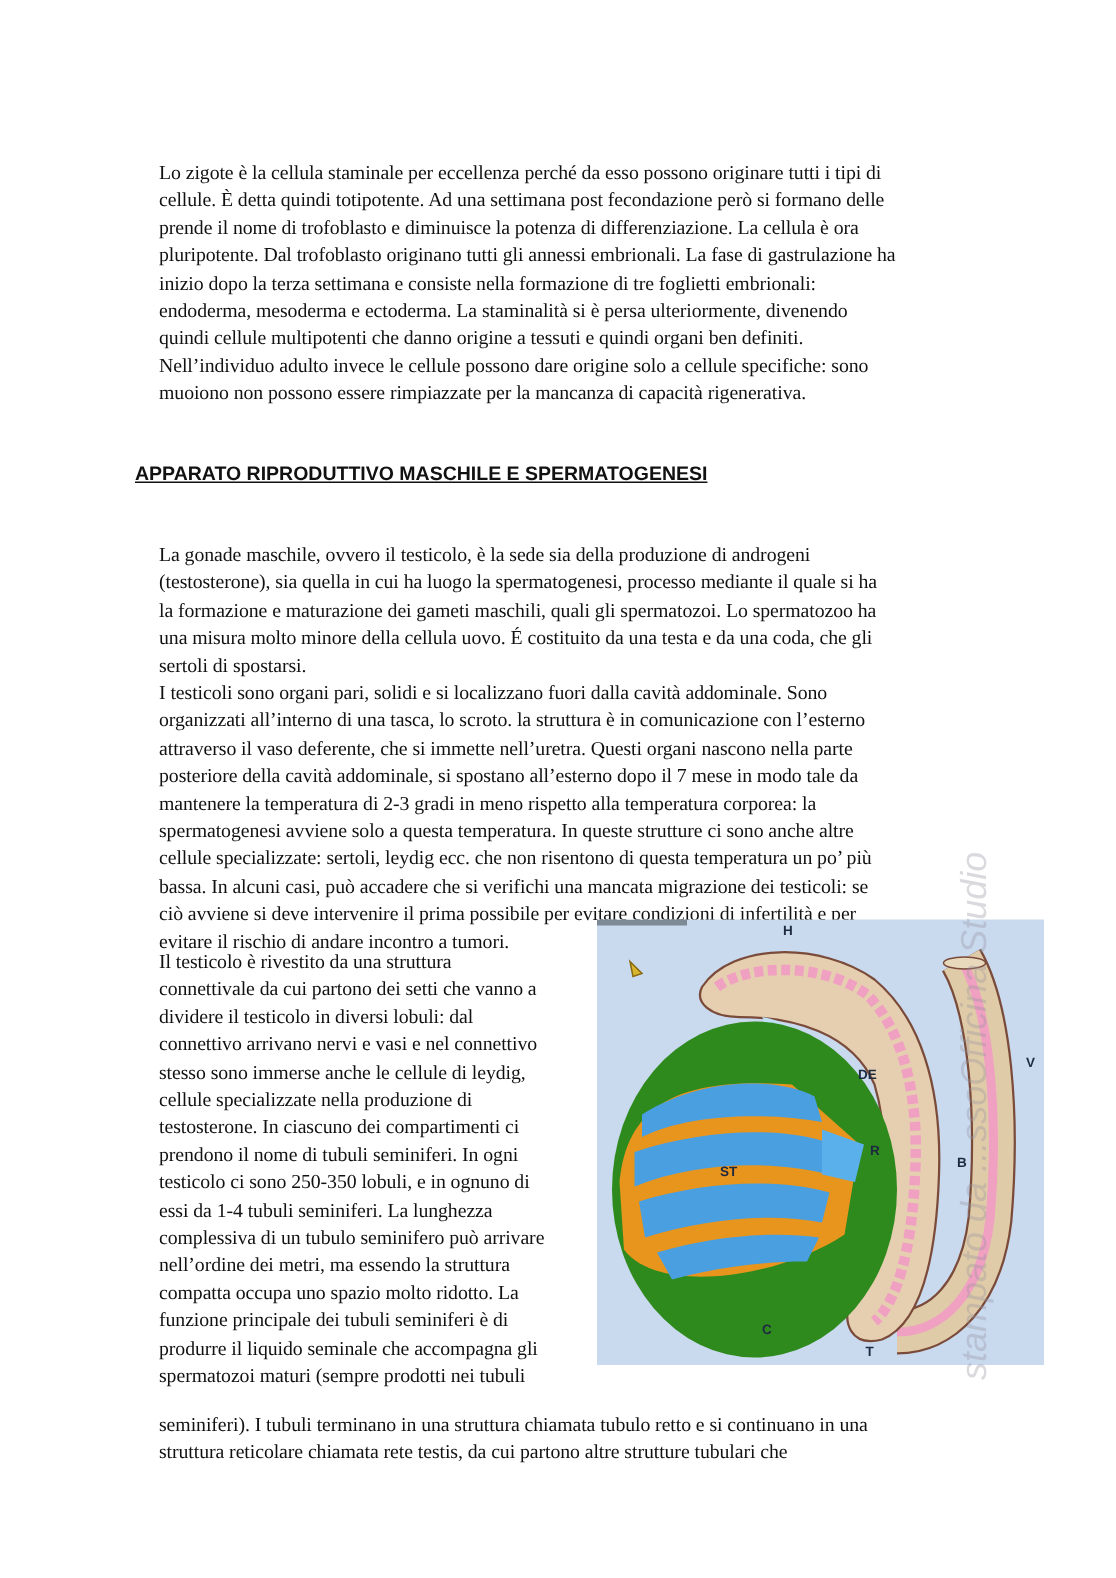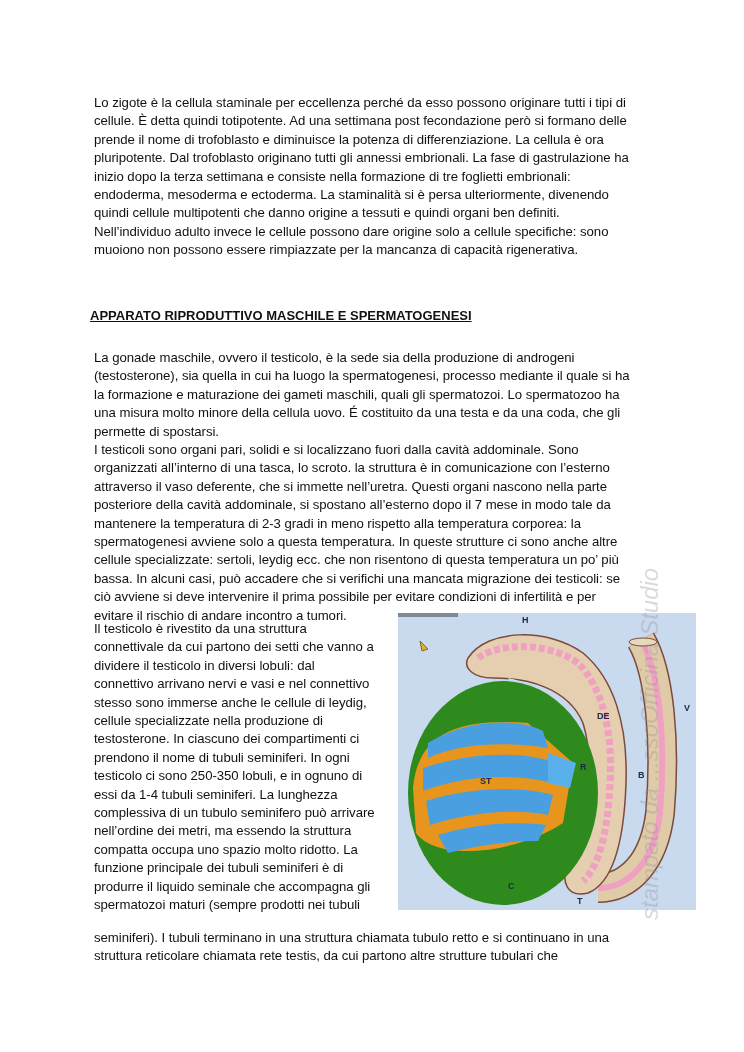--- a/index.html
+++ b/index.html
@@ -1,19 +1,19 @@
 <!DOCTYPE html>
 <html><head>
 <meta charset="utf-8">
 <style>
   html, body { margin: 0; padding: 0; background: #ffffff; }
   body { width: 744px; height: 1052px; position: relative; overflow: hidden;
          font-family: "Liberation Sans", sans-serif; color: #111; }
   .page { position: absolute; left: 0; top: 0; width: 744px; height: 1052px; background: #fff; }
-  .para { position: absolute; left: 90px; width: 580px; font-size: 13.2px; line-height: 18.4px; margin: 4px; letter-spacing: -0.05px; }
+  .para { position: absolute; left: 90px; width: 580px; font-size: 13.2px; line-height: 18.4px; margin: 16px; letter-spacing: -0.05px; font-family: Liberation Serif, serif; }
   .line { display: block; white-space: nowrap; }
   #p1 { top: 90px; }
   #heading { position: absolute; left: 90px; top: 308px; font-size: 13px; font-weight: bold; text-decoration: underline; margin: 0; white-space: nowrap; }
   #p2 { top: 345px; }
   #p3 { top: 616px; }
   #p4 { top: 925px; }
   .figure { position: absolute; left: 398px; top: 613px; width: 298px; height: 297px; background: #c9d9ee; overflow: hidden; }
   .figure svg { position: absolute; left: 0; top: 0; }
   .fig-label { position: absolute; font-size: 9px; font-weight: bold; color: #1e2a40; font-family: "Liberation Sans", sans-serif; }
   .watermark { position: absolute; left: 636px; top: 520px; width: 420px; transform-origin: 0 0; transform: rotate(-90deg) translate(-400px, 0);
@@ -36,21 +36,21 @@
     <span class="line">muoiono non possono essere rimpiazzate per la mancanza di capacità rigenerativa.</span>
   </p>
 
   <h2 id="heading">APPARATO RIPRODUTTIVO MASCHILE E SPERMATOGENESI</h2>
 
   <p class="para" id="p2">
     <span class="line">La gonade maschile, ovvero il testicolo, è la sede sia della produzione di androgeni</span>
     <span class="line">(testosterone), sia quella in cui ha luogo la spermatogenesi, processo mediante il quale si ha</span>
     <span class="line">la formazione e maturazione dei gameti maschili, quali gli spermatozoi. Lo spermatozoo ha</span>
     <span class="line">una misura molto minore della cellula uovo. É costituito da una testa e da una coda, che gli</span>
-    <span class="line">permette di spostarsi.</span>
+    <span class="line">sertoli di spostarsi.</span>
     <span class="line">I testicoli sono organi pari, solidi e si localizzano fuori dalla cavità addominale. Sono</span>
     <span class="line">organizzati all’interno di una tasca, lo scroto. la struttura è in comunicazione con l’esterno</span>
     <span class="line">attraverso il vaso deferente, che si immette nell’uretra. Questi organi nascono nella parte</span>
     <span class="line">posteriore della cavità addominale, si spostano all’esterno dopo il 7 mese in modo tale da</span>
     <span class="line">mantenere la temperatura di 2-3 gradi in meno rispetto alla temperatura corporea: la</span>
     <span class="line">spermatogenesi avviene solo a questa temperatura. In queste strutture ci sono anche altre</span>
     <span class="line">cellule specializzate: sertoli, leydig ecc. che non risentono di questa temperatura un po’ più</span>
     <span class="line">bassa. In alcuni casi, può accadere che si verifichi una mancata migrazione dei testicoli: se</span>
     <span class="line">ciò avviene si deve intervenire il prima possibile per evitare condizioni di infertilità e per</span>
     <span class="line">evitare il rischio di andare incontro a tumori.</span>
@@ -100,21 +100,21 @@
       <ellipse cx="95" cy="160" rx="60" ry="40" fill="#56aa38" opacity="0.35"></ellipse>
 
       <path d="M15 175 C20 120, 60 105, 130 110 L175 150 L165 210 C120 240, 40 250, 18 220 Z" fill="#e8951e"></path>
       <path d="M30 130 C70 105, 120 105, 145 118 L150 135 C110 128, 60 130, 30 145 Z" fill="#4a9fe0"></path>
       <path d="M25 155 C70 140, 120 138, 152 148 L155 170 C115 160, 65 162, 25 178 Z" fill="#4a9fe0"></path>
       <path d="M28 188 C70 175, 120 172, 155 182 L150 202 C115 195, 70 200, 32 212 Z" fill="#4a9fe0"></path>
       <path d="M40 222 C80 210, 120 208, 148 212 L140 228 C110 228, 80 232, 50 240 Z" fill="#4a9fe0"></path>
       <path d="M150 140 L178 150 L172 175 L150 170 Z" fill="#5ab0ea"></path>
     </svg>
     <span class="fig-label" style="left:124px; top:2px;">H</span>
-    <span class="fig-label" style="left:174px; top:98px;margin-left:25px;">DE</span>
+    <span class="fig-label" style="left:174px; top:98px;">DE</span>
     <span class="fig-label" style="left:182px; top:149px;">R</span>
     <span class="fig-label" style="left:82px; top:163px;">ST</span>
     <span class="fig-label" style="left:240px; top:157px;">B</span>
     <span class="fig-label" style="left:286px; top:90px;">V</span>
     <span class="fig-label" style="left:110px; top:268px;">C</span>
     <span class="fig-label" style="left:179px; top:283px;">T</span>
   </div>
 
   <div class="watermark">stampato da ...ssoOfficina Studio</div>
 </div>

